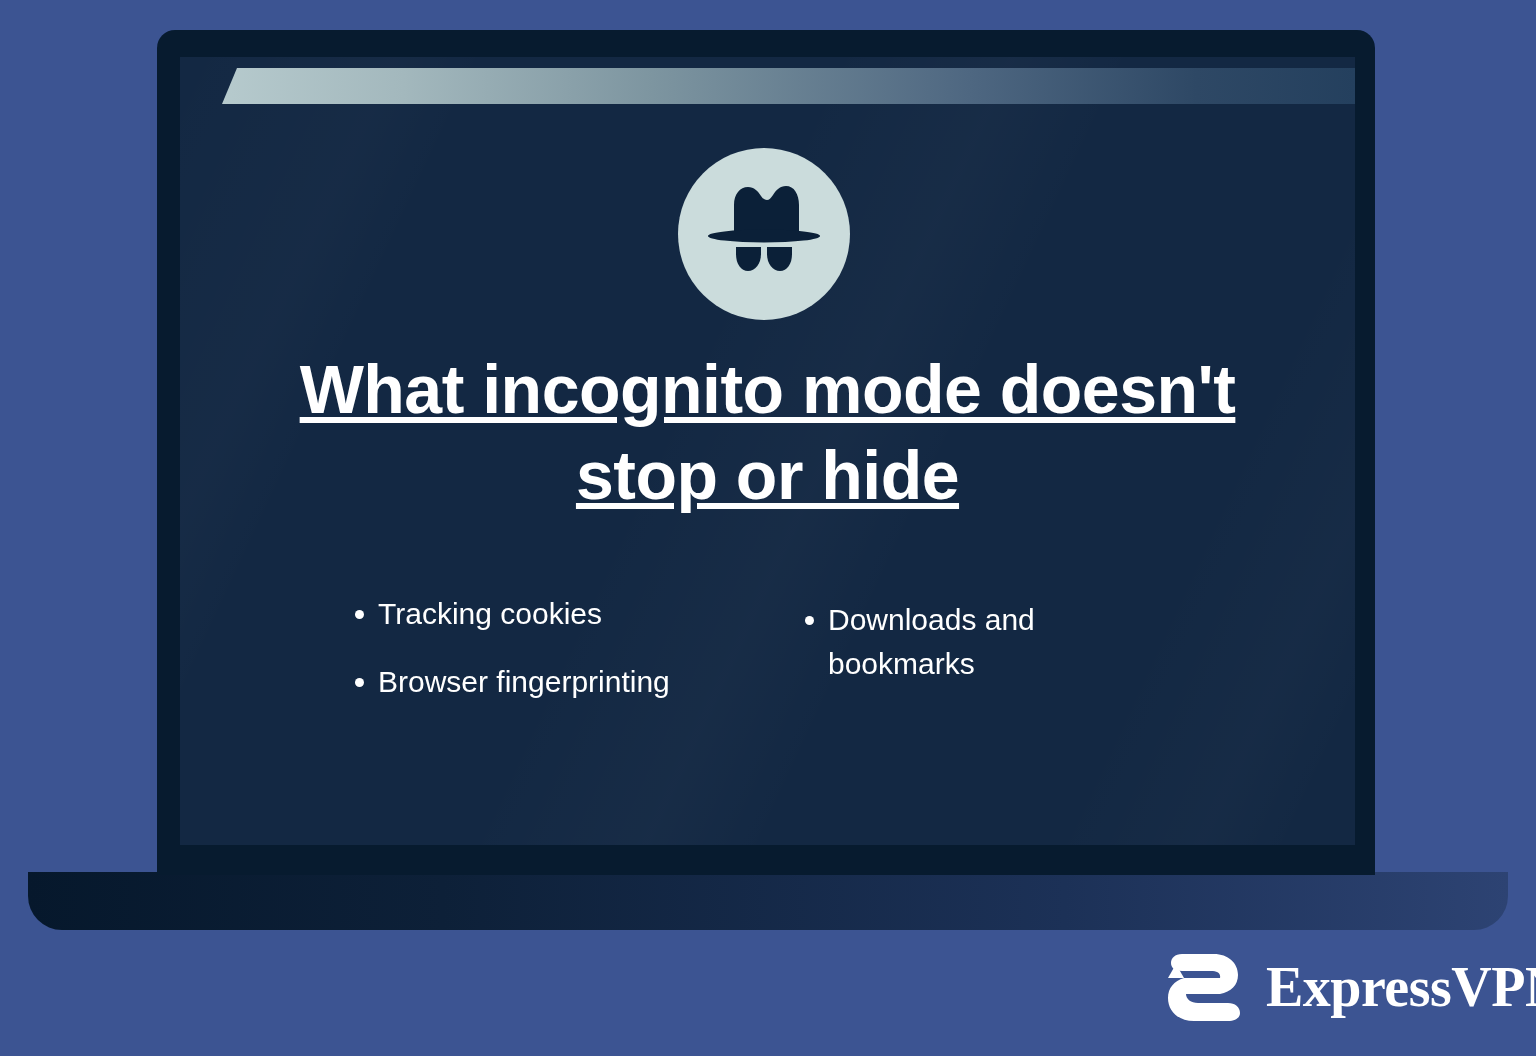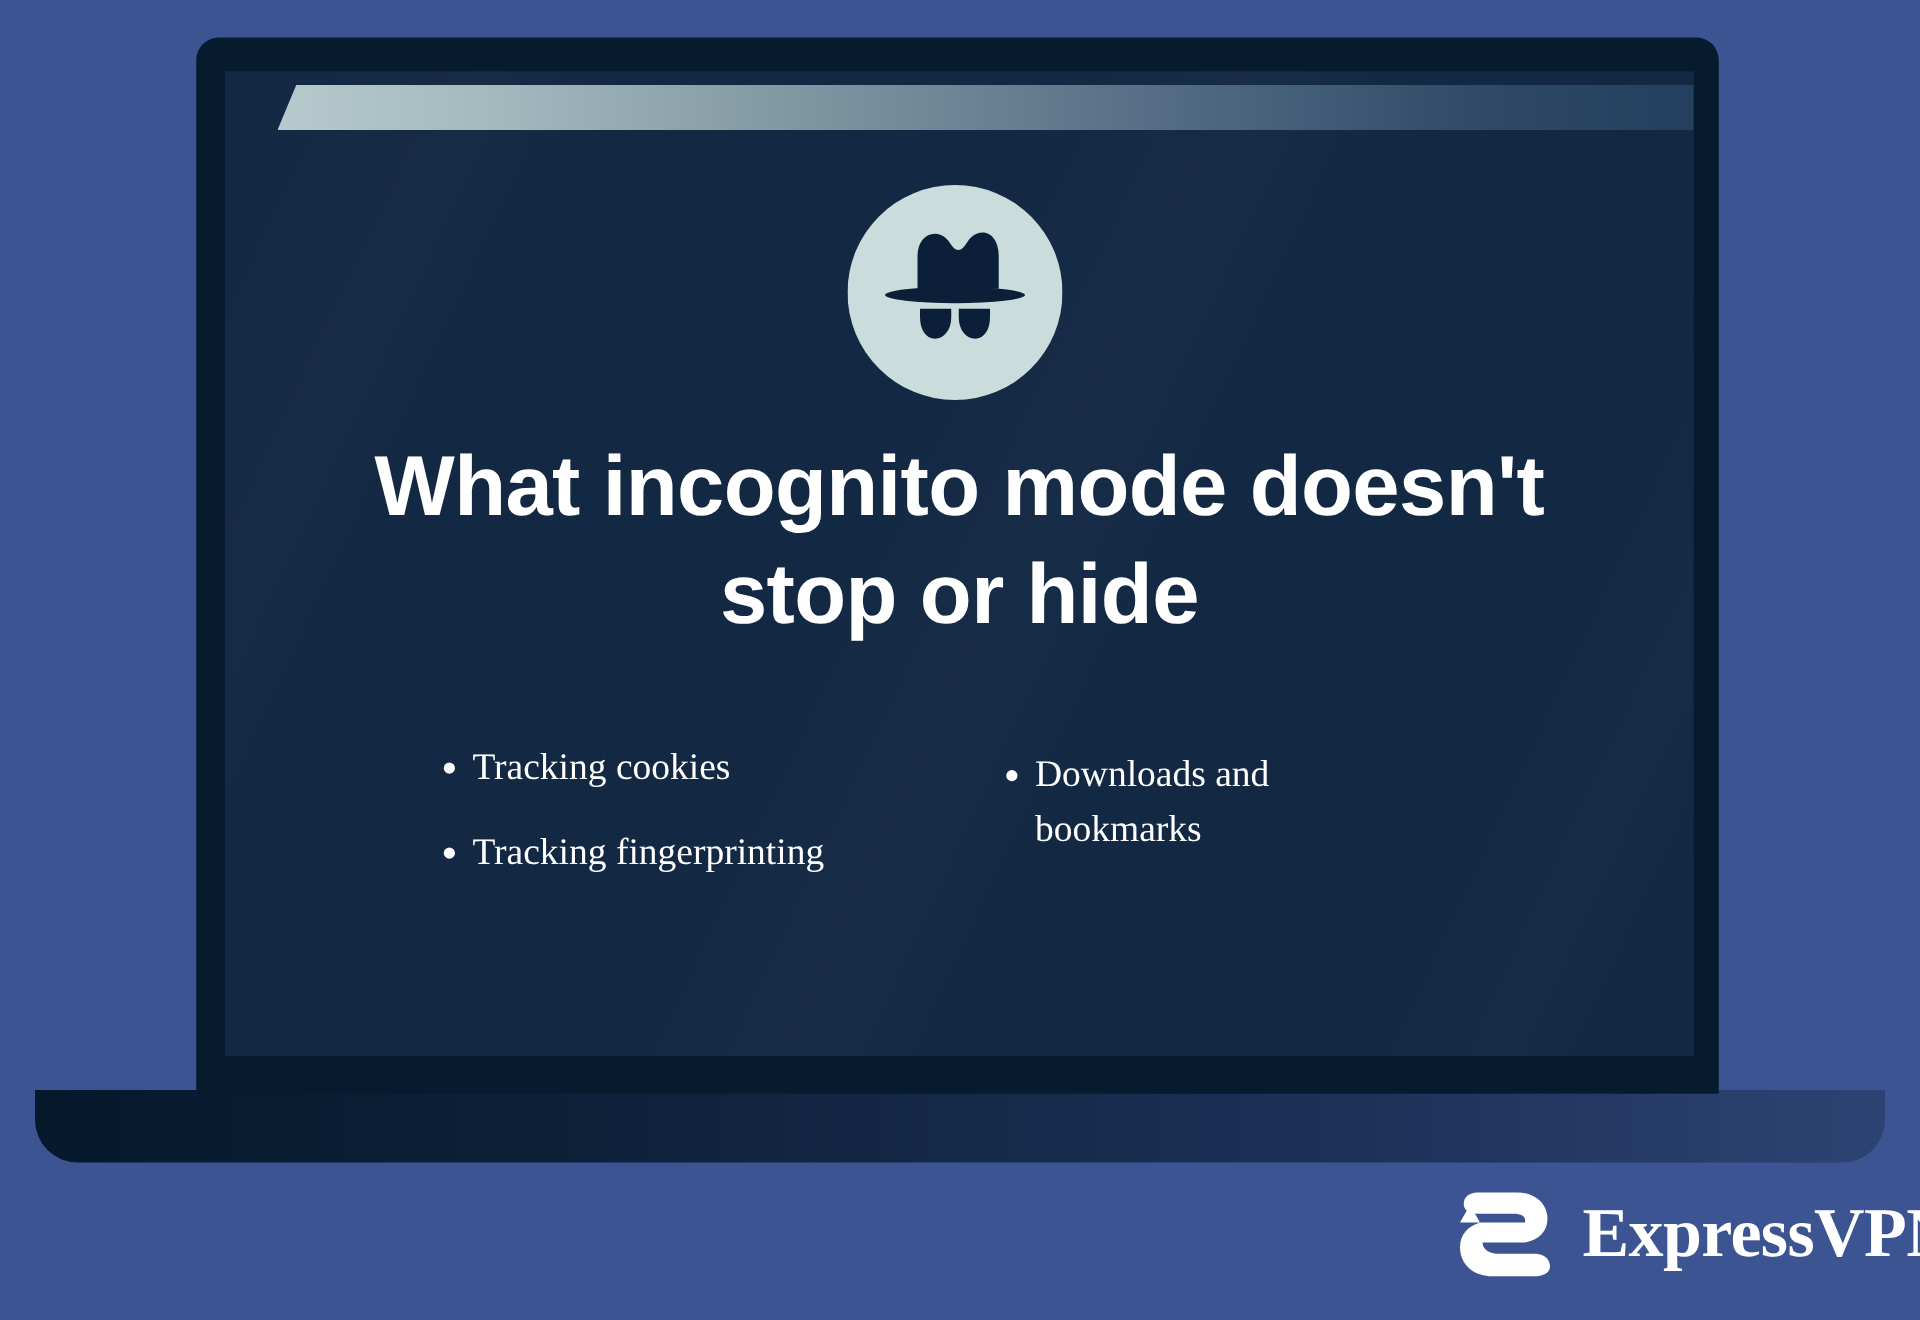--- a/index.html
+++ b/index.html
@@ -99,20 +99,21 @@
     position: absolute;
     left: 230px;
     top: 347px;
     width: 1075px;
     text-align: center;
     color: #ffffff;
     font-size: 68px;
     font-weight: 700;
     line-height: 1.26;
     letter-spacing: -0.5px;
+    text-decoration: underline;
   }
 
   
   .bullets {
     position: absolute;
     left: 355px;
     top: 592px;
     width: 820px;
     display: flex;
     gap: 130px;
@@ -130,21 +131,21 @@
     margin-bottom: 24px;
   }
   .bullet-dot {
     flex: 0 0 auto;
     width: 9px;
     height: 9px;
     border-radius: 50%;
     background: #ffffff;
     margin: 18px 14px 0 0;
   }
-  .bullet-text { flex: 1 1 auto; font-family: Liberation Serif, serif; }
+  .bullet-text { flex: 1 1 auto; }
 
   
   .brand-logo {
     position: absolute;
     left: 1164px;
     top: 952px;
     display: flex;
     align-items: center;
     gap: 20px;
   }
@@ -193,21 +194,21 @@
 
   <div class="bullets">
 
     <div class="bullet-col left">
       <div class="bullet-item">
         <span class="bullet-dot"></span>
         <span class="bullet-text">Tracking cookies</span>
       </div>
       <div class="bullet-item">
         <span class="bullet-dot"></span>
-        <span class="bullet-text">Tracking fingerprinting</span>
+        <span class="bullet-text">Browser fingerprinting</span>
       </div>
     </div>
 
     <div class="bullet-col right">
       <div class="bullet-item">
         <span class="bullet-dot"></span>
         <span class="bullet-text">Downloads and bookmarks</span>
       </div>
     </div>
 

